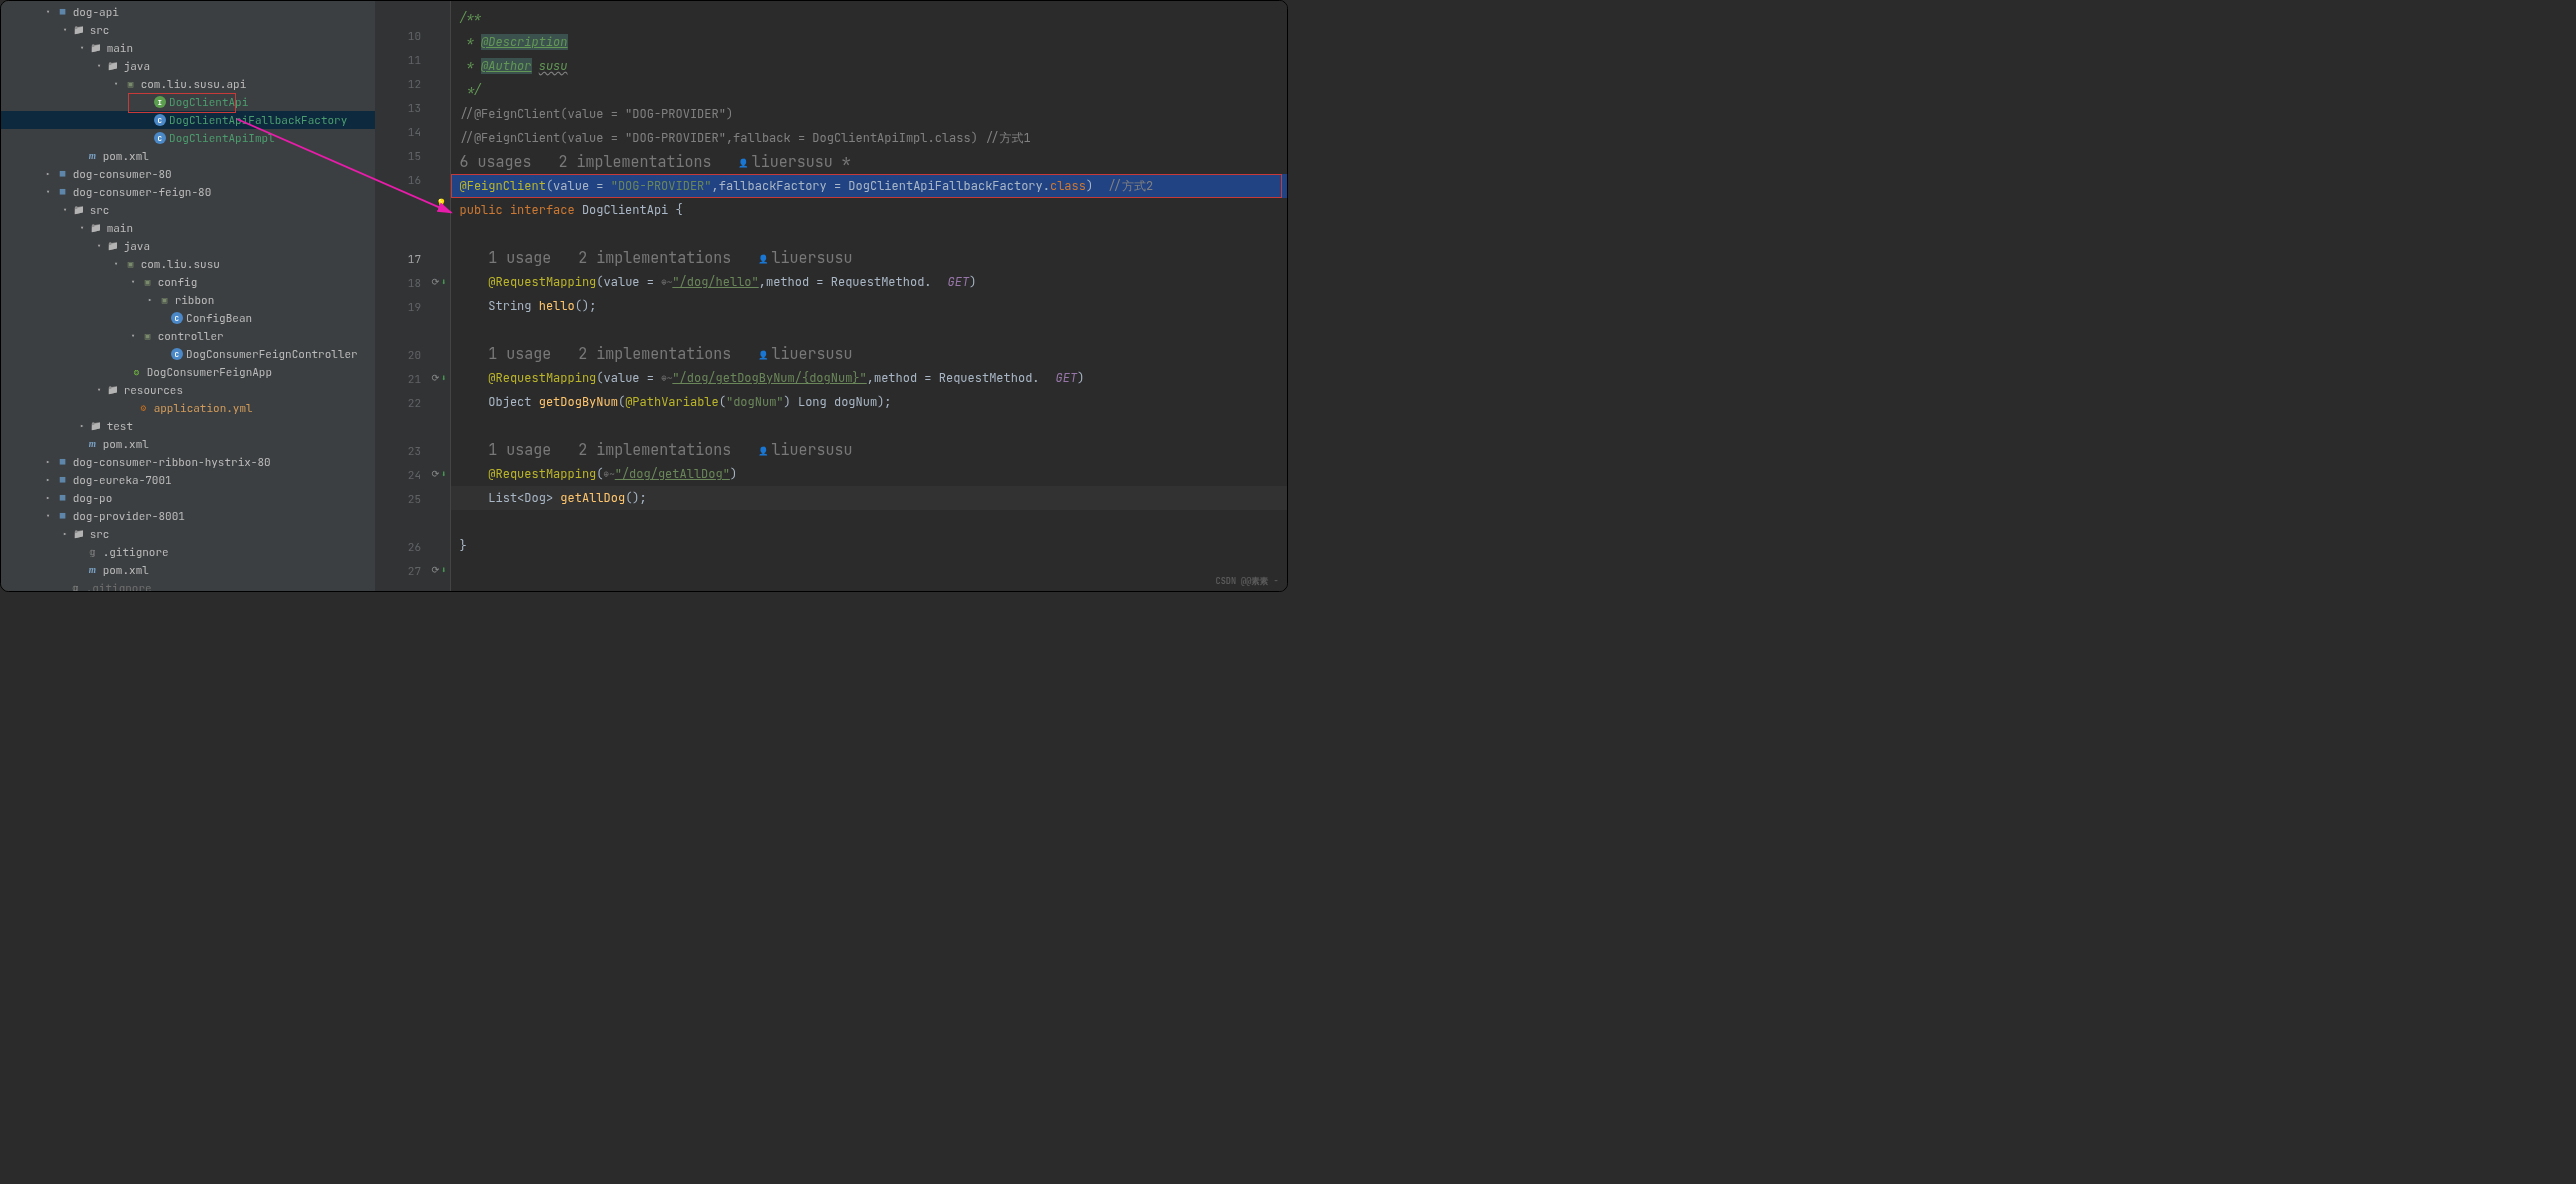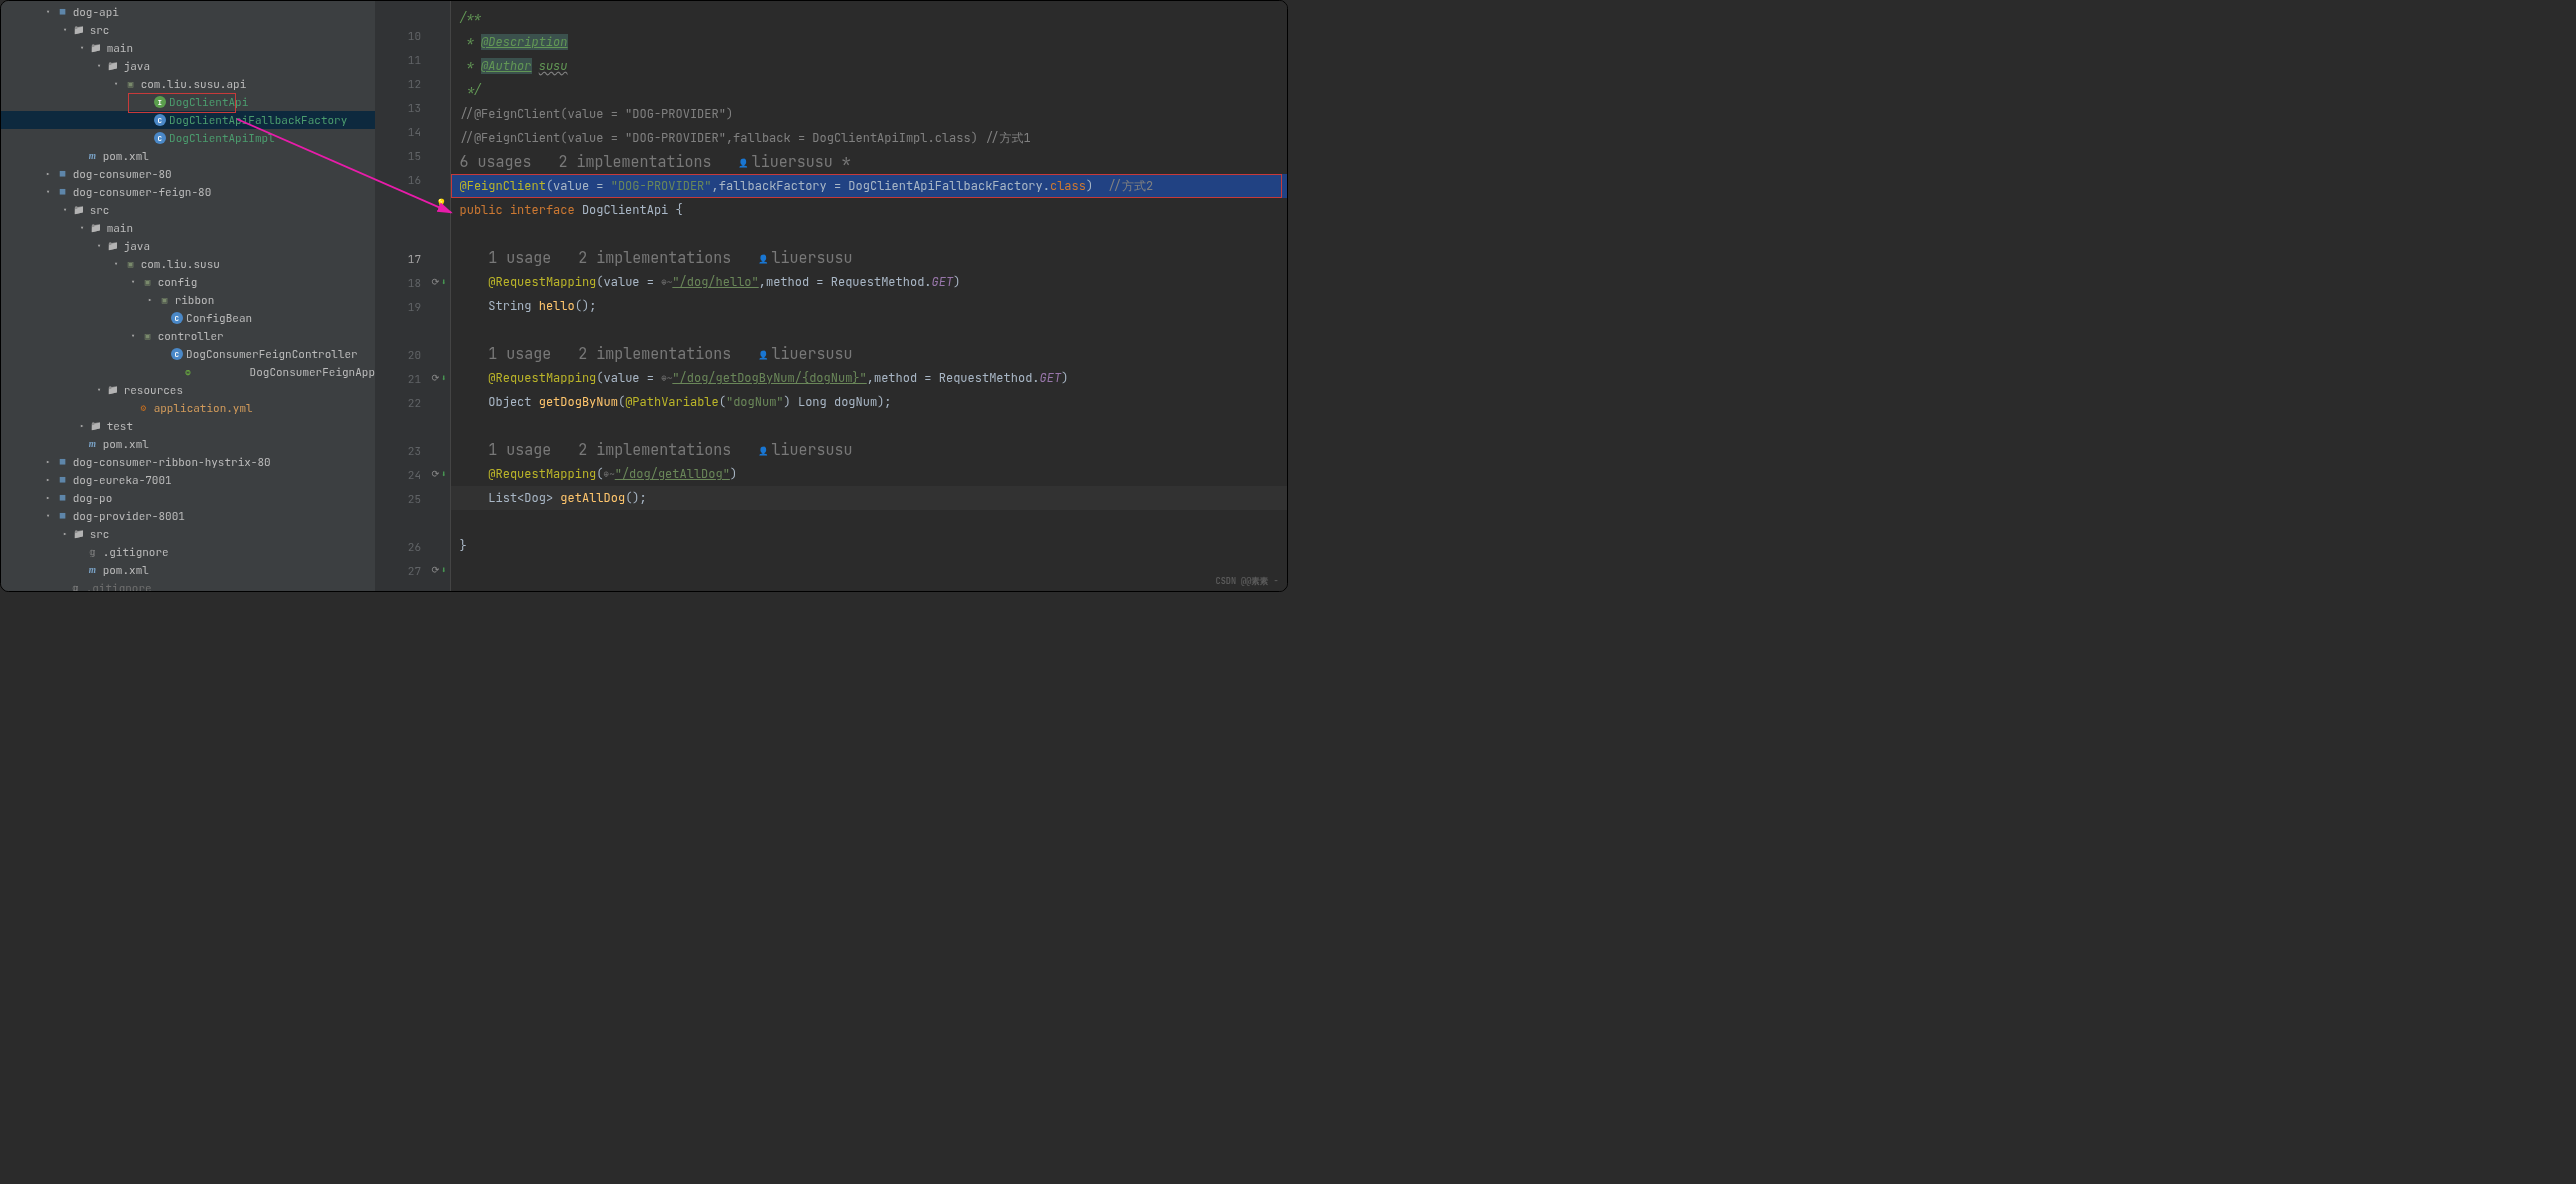--- a/index.html
+++ b/index.html
@@ -112,21 +112,21 @@
   .hl-border { position:absolute; left:0; right:5.1px; top:0; bottom:0; border:1.3px solid #c83a3a; pointer-events:none; }
   .kw { color:#cc7832; }
   .str { color:#6a8759; }
   .str2 { color:#6a8759; text-decoration: underline; }
   .anno { color:#bbb529; }
   .cmt { color:#808080; }
   .doc { color:#629755; font-style: italic; }
   .doc-tag { color:#629755; font-style: italic; text-decoration: underline; background:#3b514d; }
   .doc-val { color:#629755; font-style: italic; text-decoration: wavy underline #808080; }
   .name { color:#ffc66d; }
-  .field { color:#9876aa; font-style: italic; }
+  .field { color:#9876aa; font-style: italic; margin-left: 16px; }
   .plain { color:#a9b7c6; }
   .hint { color:#787878; font-size: 15px; }
   .hinticon::before { content:"👤"; font-size:8.5px; color:#787878; margin-right:2.5px;}
   .linkicon { color:#6e6e6e; font-size:9.3px; }
   .watermark { position:absolute; right:8.5px; bottom:3.4px; color:#5a5a5a; font-size:8.5px;font-weight:bold; }
 
   svg.arrow { position:absolute; left:236px; top:113px; pointer-events:none; z-index:5; }
 </style>
 </head>
 <body>
@@ -227,21 +227,21 @@
       <div class="tree-row" style="padding-left: 127px;">
         <span class="chev ">▾</span>
         <span class="ico pkg"></span>
         <span class="tree-text ">controller</span>
       </div>
       <div class="tree-row" style="padding-left: 157px;">
         <span class="chev none"></span>
         <span class="ico class">C</span>
         <span class="tree-text ">DogConsumerFeignController</span>
       </div>
-      <div class="tree-row" style="padding-left: 116px; justify-content: space-between;">
+      <div class="tree-row" style="padding-left: 116px;">
         <span class="chev none"></span>
         <span class="ico spring"></span>
         <span class="tree-text ">DogConsumerFeignApp</span>
       </div>
       <div class="tree-row" style="padding-left: 93px;">
         <span class="chev ">▾</span>
         <span class="ico folder"></span>
         <span class="tree-text ">resources</span>
       </div>
       <div class="tree-row" style="padding-left: 123px;">

